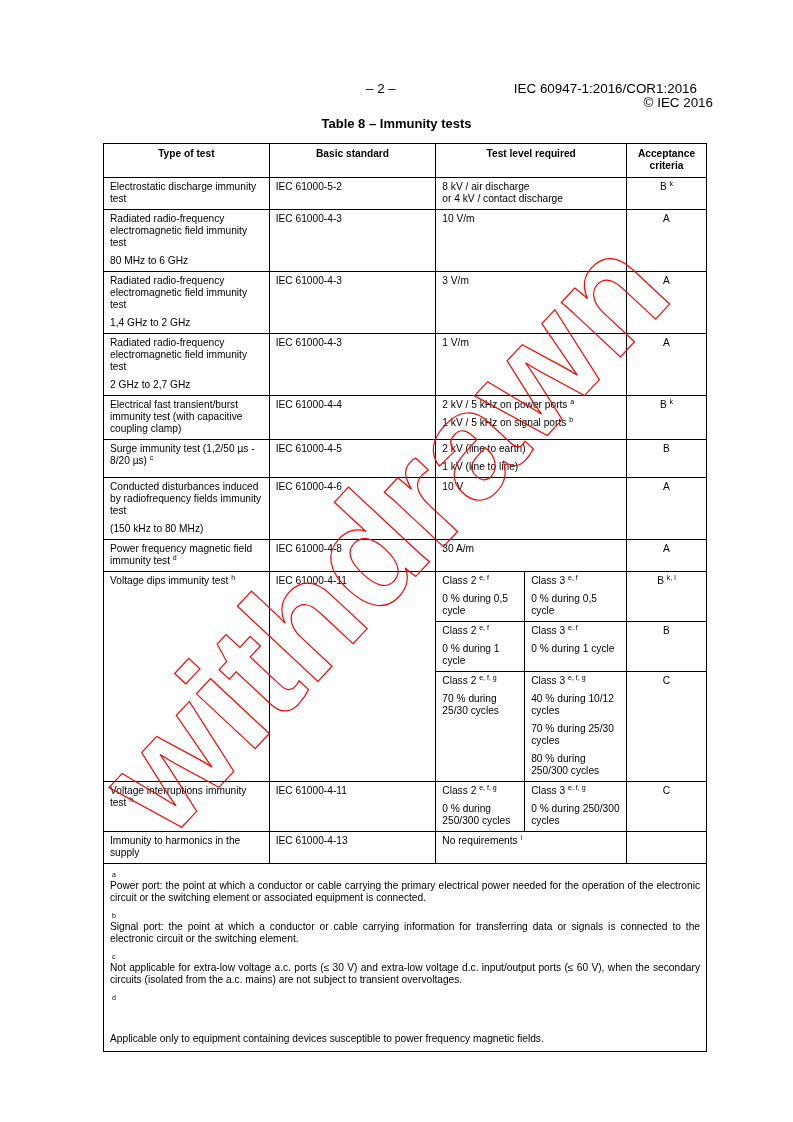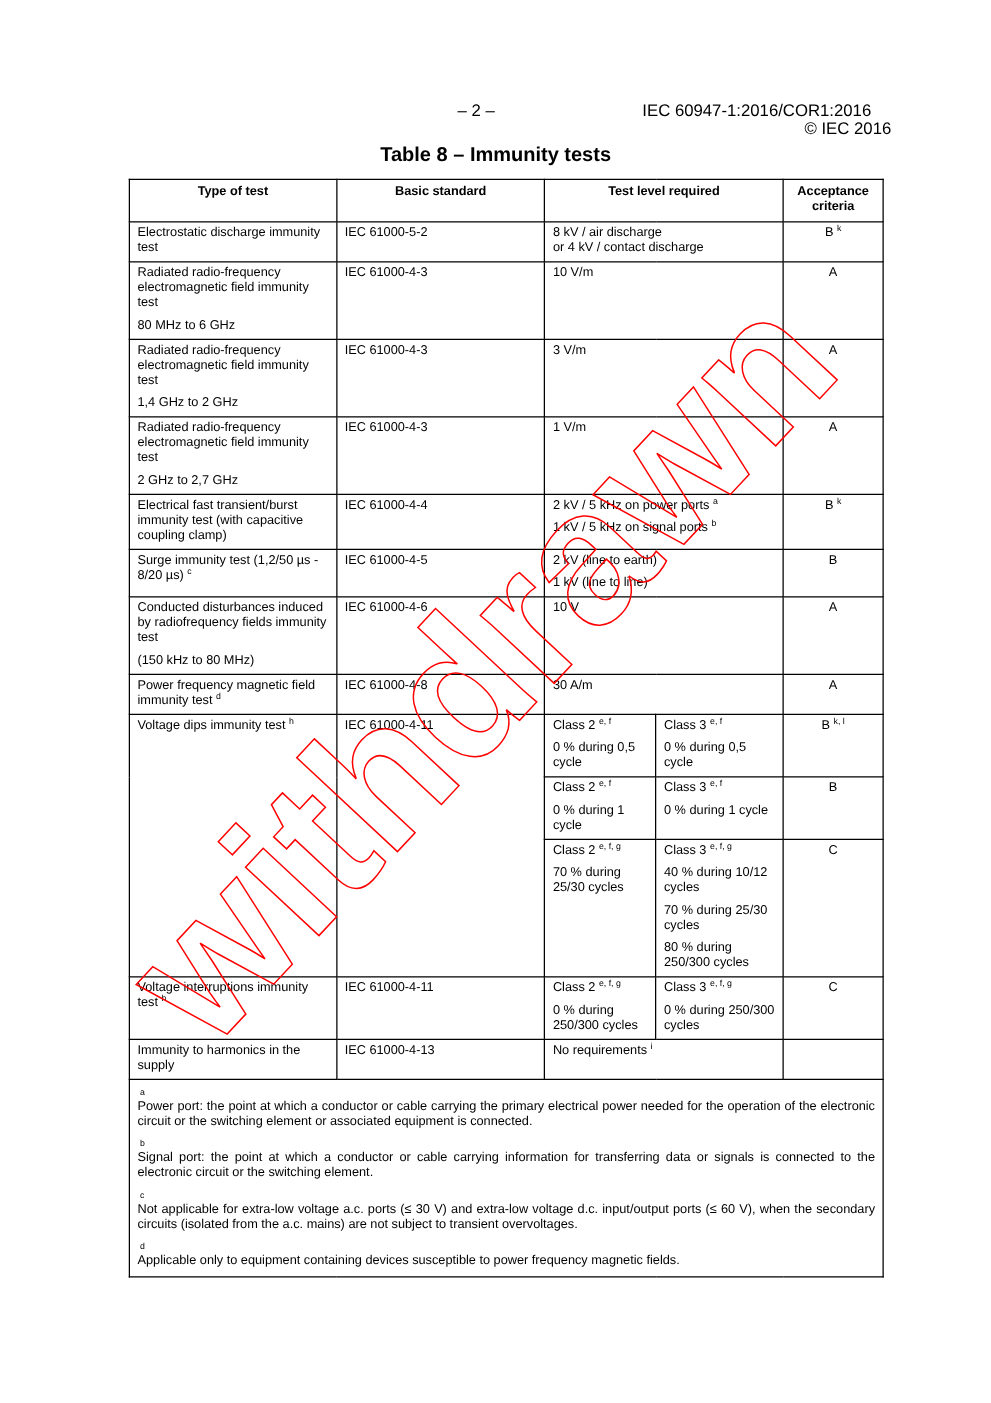--- a/index.html
+++ b/index.html
@@ -3,32 +3,32 @@
 <meta charset="utf-8">
 <style>
   html, body { margin: 0; padding: 0; background: #ffffff; }
   body { width: 793px; height: 1122px; position: relative; overflow: hidden;
          font-family: "Liberation Sans", sans-serif; color: #000; }
   .hdr { position: absolute; font-size: 13.4px; line-height: 15px; }
   .page-num { left: 366px; top: 81px; }
   .doc-id { right: 96px; top: 81px; text-align: left; }
   .copyright { right: 80px; top: 95px; text-align: left; }
   .title { position: absolute; left: 0; width: 793px; top: 116px; text-align: center;
-           font-weight: bold; font-size: 16px; }
+           font-weight: bold; font-size: 13px; }
   table.t { position: absolute; left: 103px; top: 143px; width: 604px;
             border-collapse: collapse; font-size: 10.2px; line-height: 12px; }
   table.t td, table.t th { border: 1px solid #000; vertical-align: top;
             padding: 3px 6px 4px 6px; }
   table.t th { font-weight: bold; text-align: center; padding: 4px 4px 5px 4px; }
   .center { text-align: center; }
   .p2 { margin-top: 6px; display: block; }
   sup { font-size: 7px; vertical-align: 4px; line-height: 0; }
   .fn-cell { padding: 6px 6px 6px 6px !important; }
   .fn { display: flex; font-size: 10.2px; line-height: 12px; margin-bottom: 7px; text-align: justify; flex-direction: column; }
-  .fn:last-child { margin-bottom: 0; }
+  .fn:last-child { margin-bottom: 0; gap: 30px; }
   .fn-mark { width: 19px; flex-shrink: 0; font-size: 7px; line-height: 10px; padding-left: 2px; }
   .fn-text { flex: 1; }
   .wm { position: absolute; left: 0; top: 0; pointer-events: none; }
 </style>
 </head>
 <body>
 
 <div class="hdr page-num">– 2 –</div>
 <div class="hdr doc-id">IEC 60947-1:2016/COR1:2016</div>
 <div class="hdr copyright">© IEC 2016</div>

